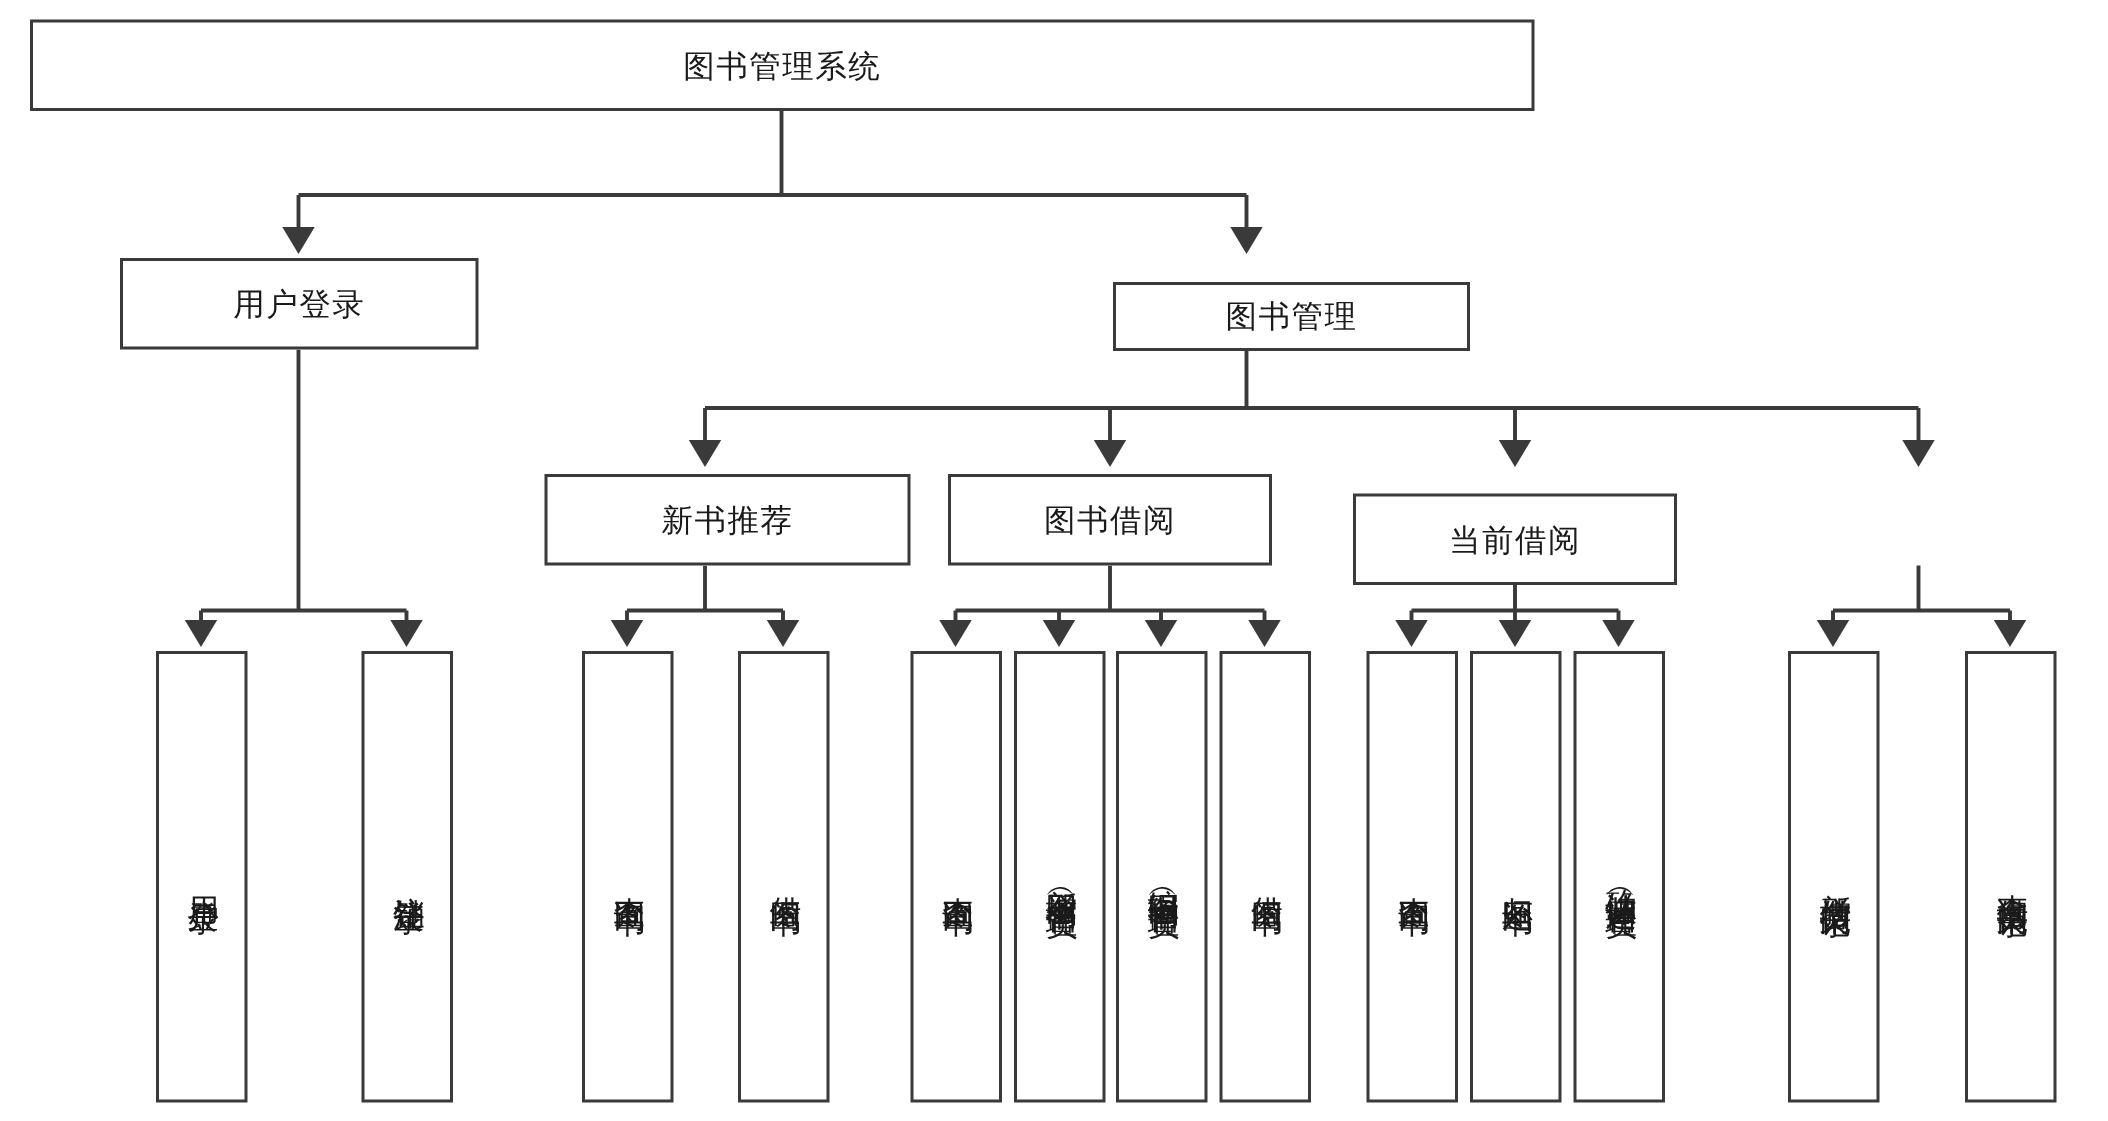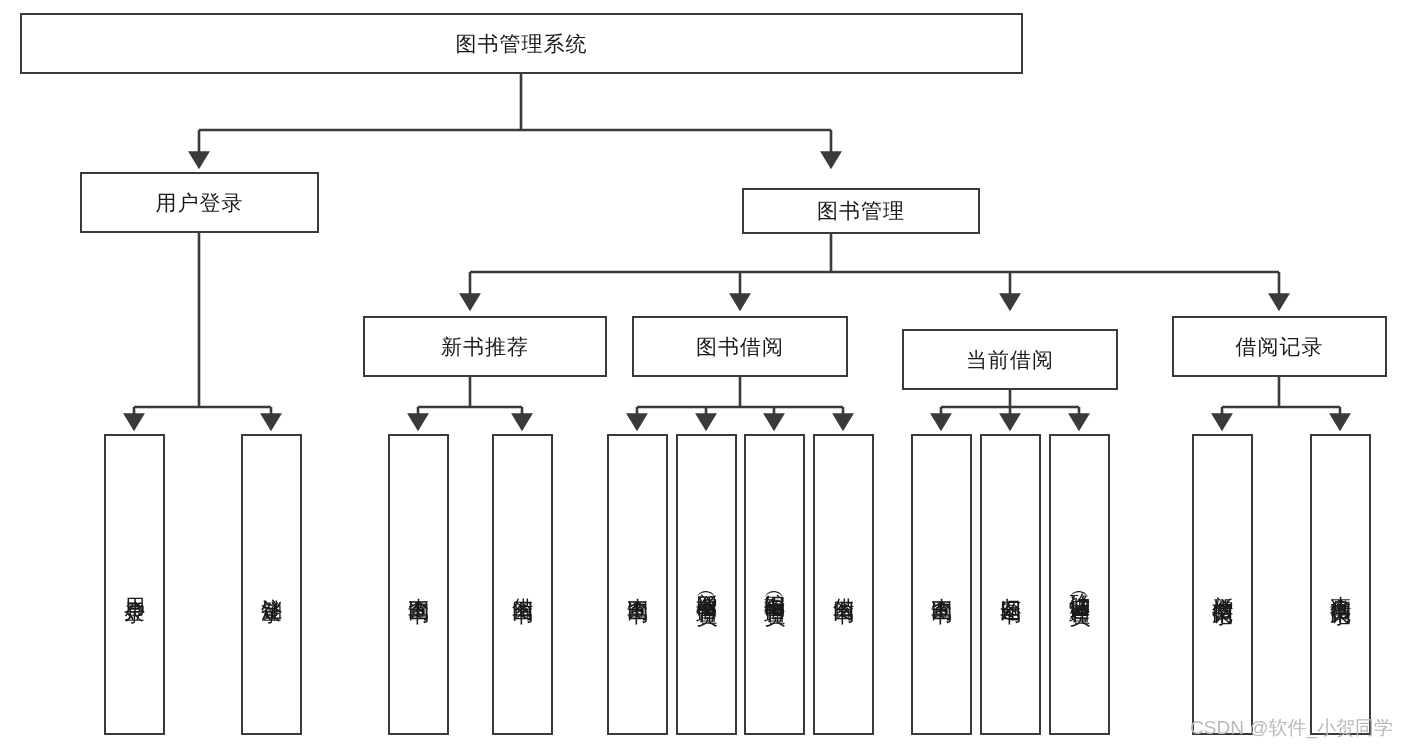--- a/index.html
+++ b/index.html
@@ -140,23 +140,20 @@
   </div>
 
   <div class="node horizontal" style="left:632px; top:316px; width:216px; height:61px;justify-content:center;">
     <span class="label">图书借阅</span>
   </div>
 
   <div class="node horizontal" style="left:902px; top:329px; width:216px; height:61px;">
     <span class="label">当前借阅</span>
   </div>
 
-  <div class="node horizontal" style="left:1172px; top:316px; width:215px; height:61px;">
-    <span class="label">借阅记录</span>
-  </div>
 
   <div class="node vertical" style="left:104px; top:434px; width:61px; height:301px;">
     <span class="label">用户登录</span>
   </div>
 
   <div class="node vertical" style="left:241px; top:434px; width:61px; height:301px;">
     <span class="label">注销登录</span>
   </div>
 
   <div class="node vertical" style="left:388px; top:434px; width:61px; height:301px;">
@@ -196,15 +193,14 @@
   </div>
 
   <div class="node vertical" style="left:1192px; top:434px; width:61px; height:301px;">
     <span class="label">新增借阅记录</span>
   </div>
 
   <div class="node vertical" style="left:1310px; top:434px; width:61px; height:301px;">
     <span class="label">查询借阅记录</span>
   </div>
 
-  <div id="watermark">CSDN @软件_小贺同学</div>
 
 </div>
 
 </body></html>

